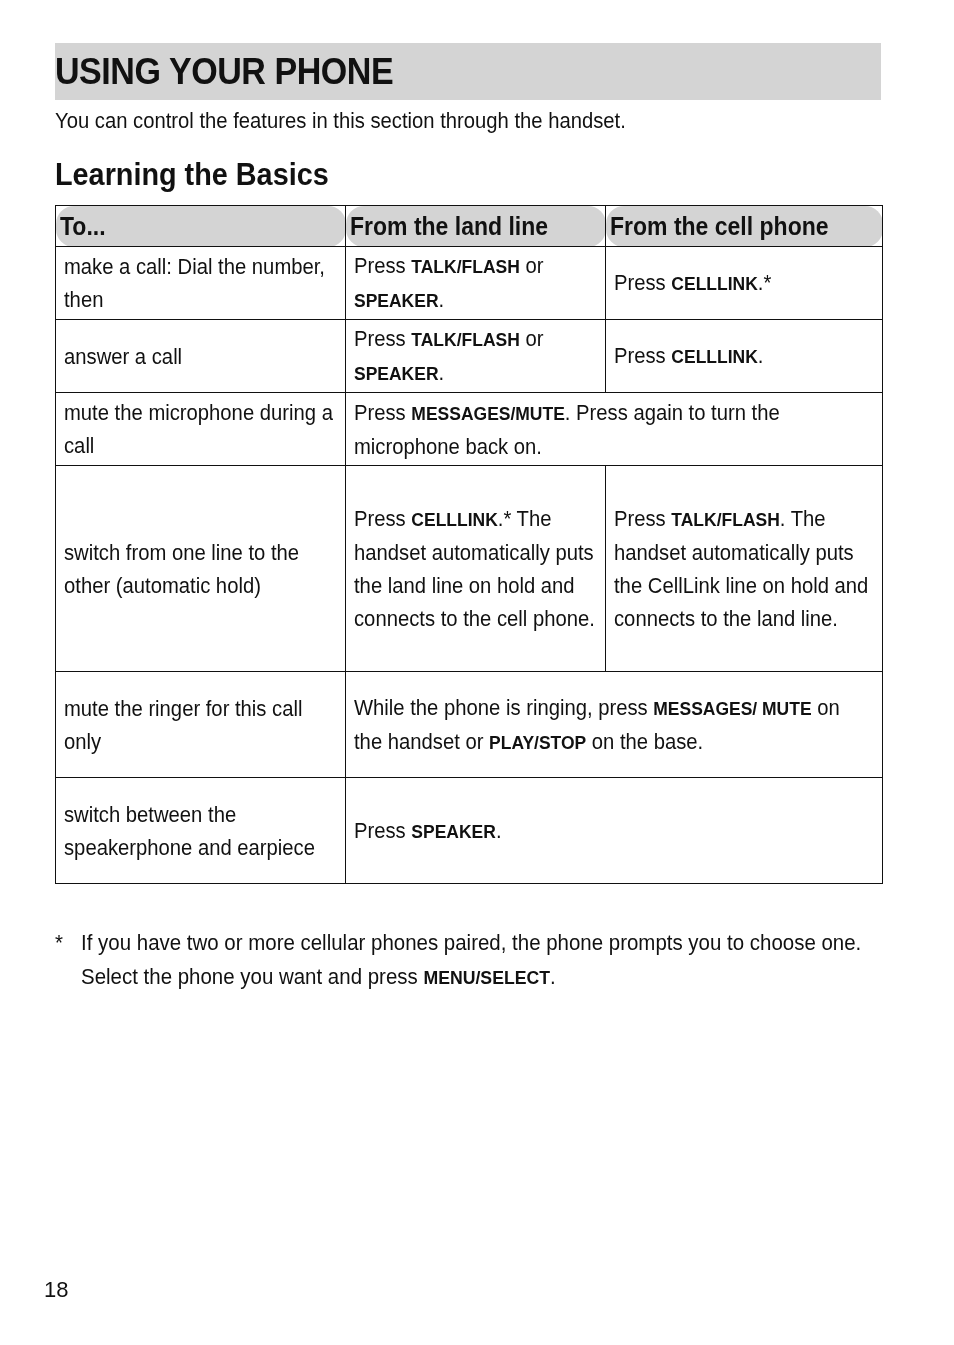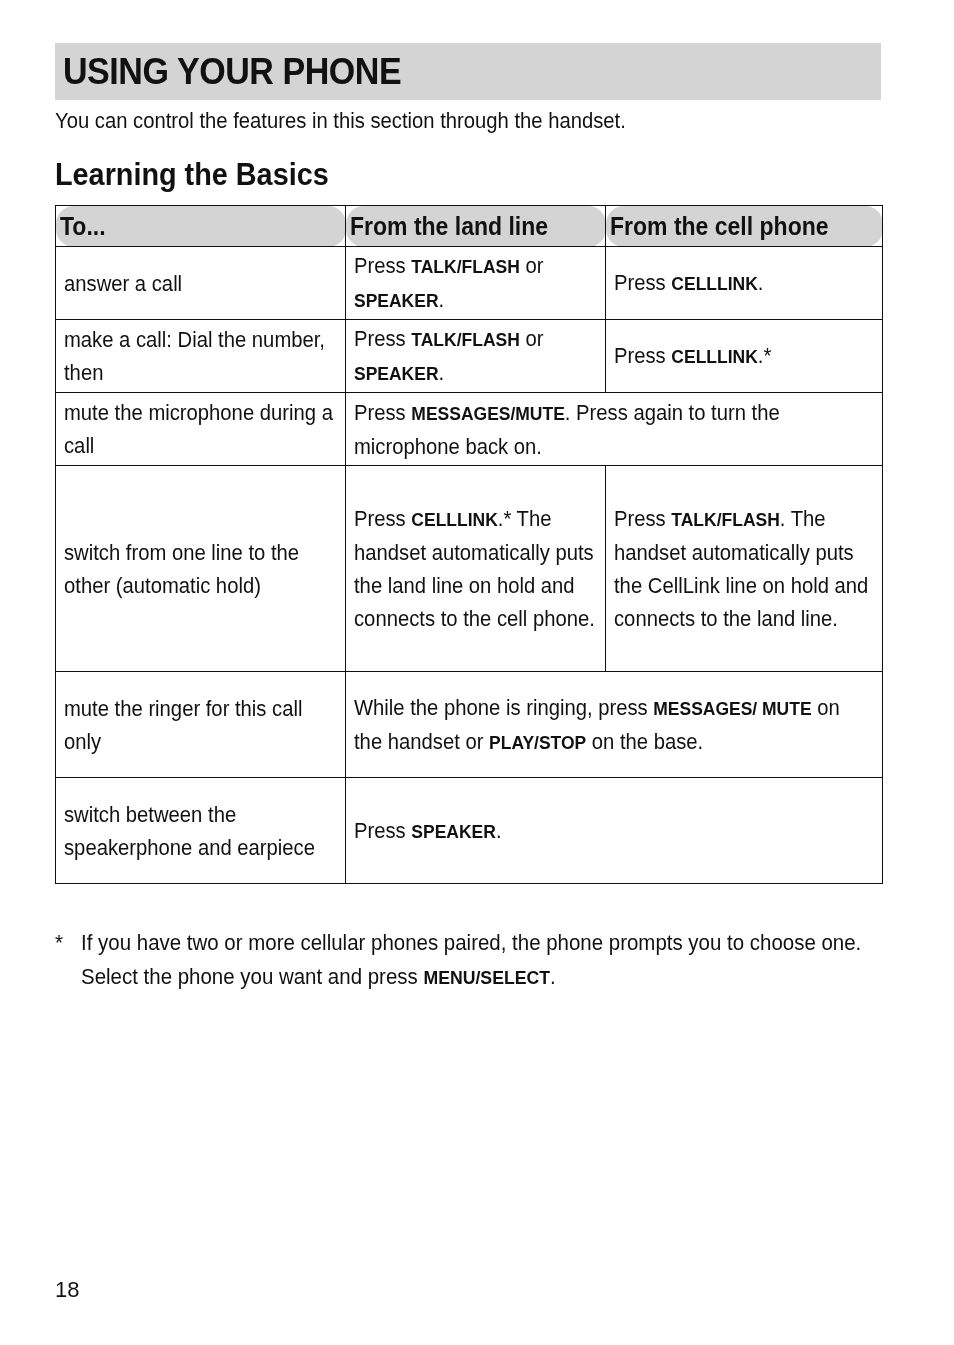--- a/index.html
+++ b/index.html
@@ -19,21 +19,21 @@
     position: absolute;
     left: 55px;
     top: 43px;
     width: 826px;
   }
   .section-banner {
     background: #d4d4d4;
     height: 57px;
     display: flex;
     align-items: center;
-    padding-left: 8px;
+    padding-left: 0;
   }
   .section-title {
     font-size: 37px;
     font-weight: bold;
     letter-spacing: -0.5px;
     line-height: 1;
     transform: scaleX(0.92);
     transform-origin: left center;
     white-space: nowrap;
   }
@@ -94,21 +94,21 @@
     transform: scaleX(0.93);
     transform-origin: left center;
     width: 108%;
   }
   .footnote .star {
     width: 28px;
     flex: 0 0 28px;
   }
   .page-number {
     position: absolute;
-    left: 55px;
+    left: 44px;
     top: 1277px;
     font-size: 22px;
   }
 </style>
 </head>
 <body>
 
 <div class="page">
   <div class="section-banner">
     <div class="section-title">USING YOUR PHONE</div>
@@ -133,39 +133,39 @@
           </th>
         <th>
             <div class="cellinner">From the cell phone</div>
           </th>
       </tr>
     </thead>
     <tbody>
 
       <tr style="height:73px">
         <td>
+            <div class="cellinner">make a call: Dial the number, then</div>
+          </td>
+        <td>
+            <div class="cellinner"><span>Press </span><span class="kbd">TALK/FLASH</span><span> or </span><br><span class="kbd">SPEAKER</span><span>.</span></div>
+          </td>
+        <td>
+            <div class="cellinner"><span>Press </span><span class="kbd">CELLLINK</span><span>.*</span></div>
+          </td>
+      </tr>
+
+      <tr style="height:73px">
+        <td>
             <div class="cellinner">answer a call</div>
           </td>
         <td>
             <div class="cellinner"><span>Press </span><span class="kbd">TALK/FLASH</span><span> or </span><br><span class="kbd">SPEAKER</span><span>.</span></div>
           </td>
         <td>
             <div class="cellinner"><span>Press </span><span class="kbd">CELLLINK</span><span>.</span></div>
-          </td>
-      </tr>
-
-      <tr style="height:73px">
-        <td>
-            <div class="cellinner">make a call: Dial the number, then</div>
-          </td>
-        <td>
-            <div class="cellinner"><span>Press </span><span class="kbd">TALK/FLASH</span><span> or </span><br><span class="kbd">SPEAKER</span><span>.</span></div>
-          </td>
-        <td>
-            <div class="cellinner"><span>Press </span><span class="kbd">CELLLINK</span><span>.*</span></div>
           </td>
       </tr>
 
 
       <tr style="height:73px">
         <td>
             <div class="cellinner">mute the microphone during a call</div>
           </td>
         <td colspan="2">
             <div class="cellinner"><span>Press </span><span class="kbd">MESSAGES/MUTE</span><span>. Press again to turn the microphone back on.</span></div>

